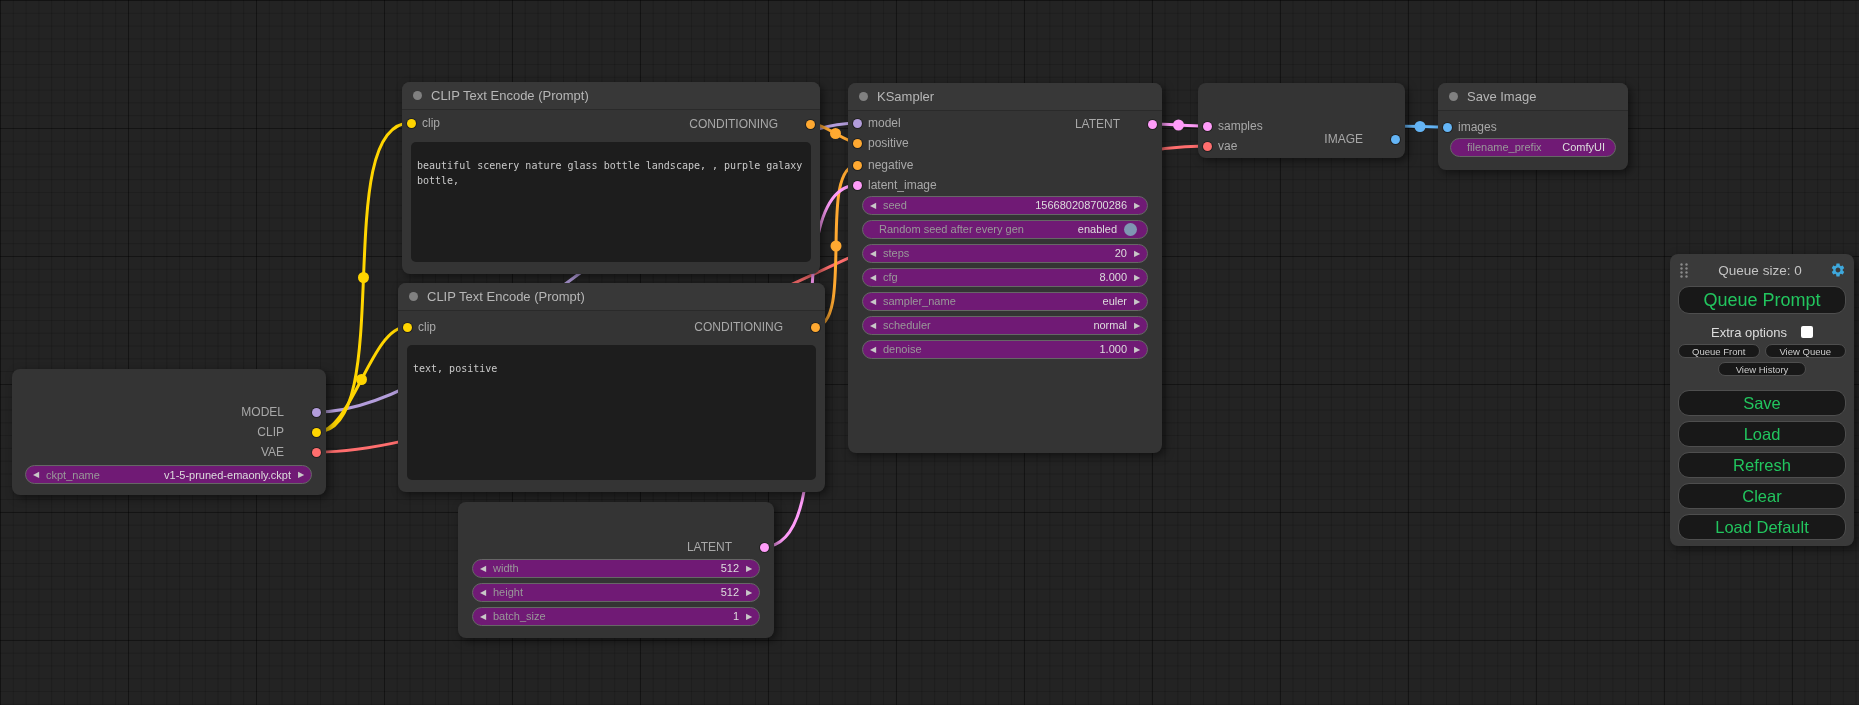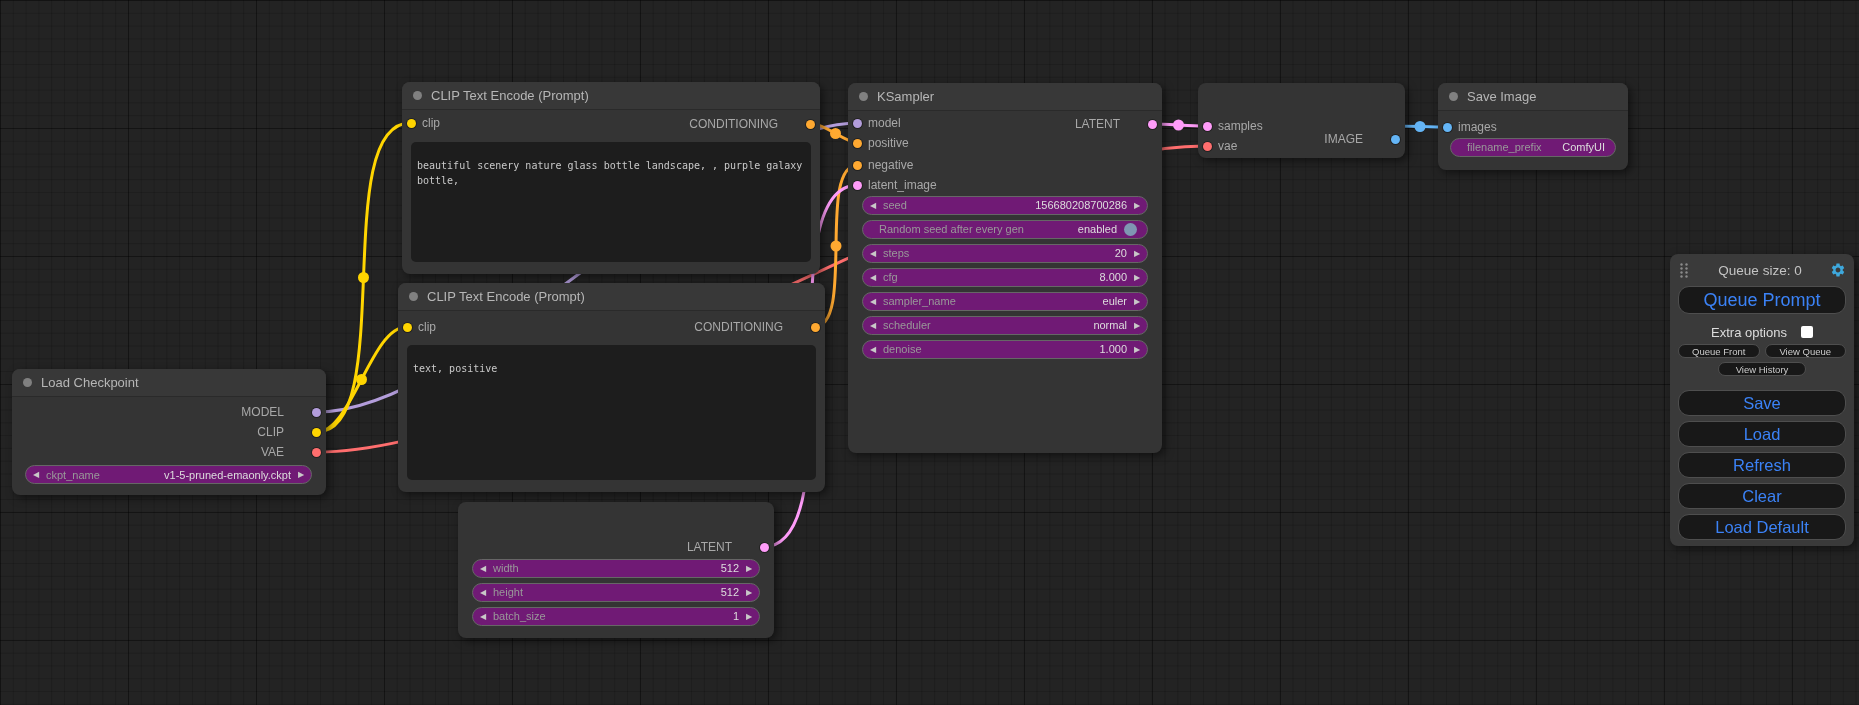--- a/index.html
+++ b/index.html
@@ -48,21 +48,21 @@
   
   .qpanel{
     position:absolute;left:1670px;top:210px;width:184px;height:292px;z-index:3;
     background:#3a3a3a;border-radius:8px;box-shadow:3px 3px 10px rgba(0,0,0,.5);
     box-sizing:border-box;padding:6px 8px 8px 8px;color:#ccc;margin-top:44px;
   }
   .qhead{display:flex;align-items:center;height:20px;margin-bottom:6px;}
   .qtitle{flex:1;text-align:center;font-size:13.5px;color:#c4c4c4;}
   .qbtn{
     display:block;width:100%;box-sizing:border-box;background:#181818;border:1px solid #4e4e4e;
-    border-radius:11px;color:#3b82f6;text-align:center;cursor:pointer;
+    border-radius:11px;color:#22c55e;text-align:center;cursor:pointer;
     font-family:"Liberation Sans",sans-serif;
   }
   .qbtn.big{height:28px;font-size:18px;margin-bottom:10px;}
   .qbtn.action{height:26px;font-size:16.5px;margin-bottom:5px;}
   .extra-row{display:flex;align-items:center;justify-content:center;gap:14px;height:16px;margin-bottom:4px;font-size:13px;color:#ddd;}
   .checkbox{width:12px;height:12px;background:#fff;border-radius:2px;display:inline-block;cursor:pointer;}
   .pillrow{display:flex;gap:5px;margin-bottom:4px;}
   .qbtn.pill{height:14px;font-size:9.5px;border-radius:8px;color:#ccc;flex:1;line-height:12px;}
   .qbtn.pill.hist{flex:0 0 auto;width:88px;margin:0 auto 14px auto;display:block;}
   .drag-handle{width:12px;height:16px;flex:0 0 auto;cursor:grab;}
@@ -86,24 +86,20 @@
     <circle cx="836" cy="246" r="5.5" fill="#FFA931"></circle>
     <path d="M 763 547 C 856.5644831119159 547, 764.4355168880841 185, 858 185" fill="none" stroke="#FF9CF9" stroke-width="3"></path>
     <circle cx="810.5" cy="366" r="5.5" fill="#FF9CF9"></circle>
     <path d="M 1153 124 C 1165.7598001551748 124, 1191.2401998448252 126, 1204 126" fill="none" stroke="#FF9CF9" stroke-width="3"></path>
     <circle cx="1178.5" cy="125" r="5.5" fill="#FF9CF9"></circle>
     <path d="M 1394 126 C 1407.0024036239458 126, 1432.9975963760542 127, 1446 127" fill="none" stroke="#64B5F6" stroke-width="3"></path>
     <circle cx="1420" cy="126.5" r="5.5" fill="#64B5F6"></circle>
   </svg>
 
 <div class="node" style="left:12px;top:369px;width:314px;height:126px">
-  <div class="ntitle">
-    <span class="tdot"></span>
-    <span>Load Checkpoint</span>
-  </div>
   <div class="slot out" style="top:33px">
     <span class="pdot" style="background: rgb(179, 157, 219);"></span>
     <span>MODEL</span>
   </div>
   <div class="slot out" style="top:53px">
     <span class="pdot" style="background: rgb(255, 213, 0);"></span>
     <span>CLIP</span>
   </div>
   <div class="slot out" style="top:73px">
     <span class="pdot" style="background: rgb(255, 110, 110);"></span>

